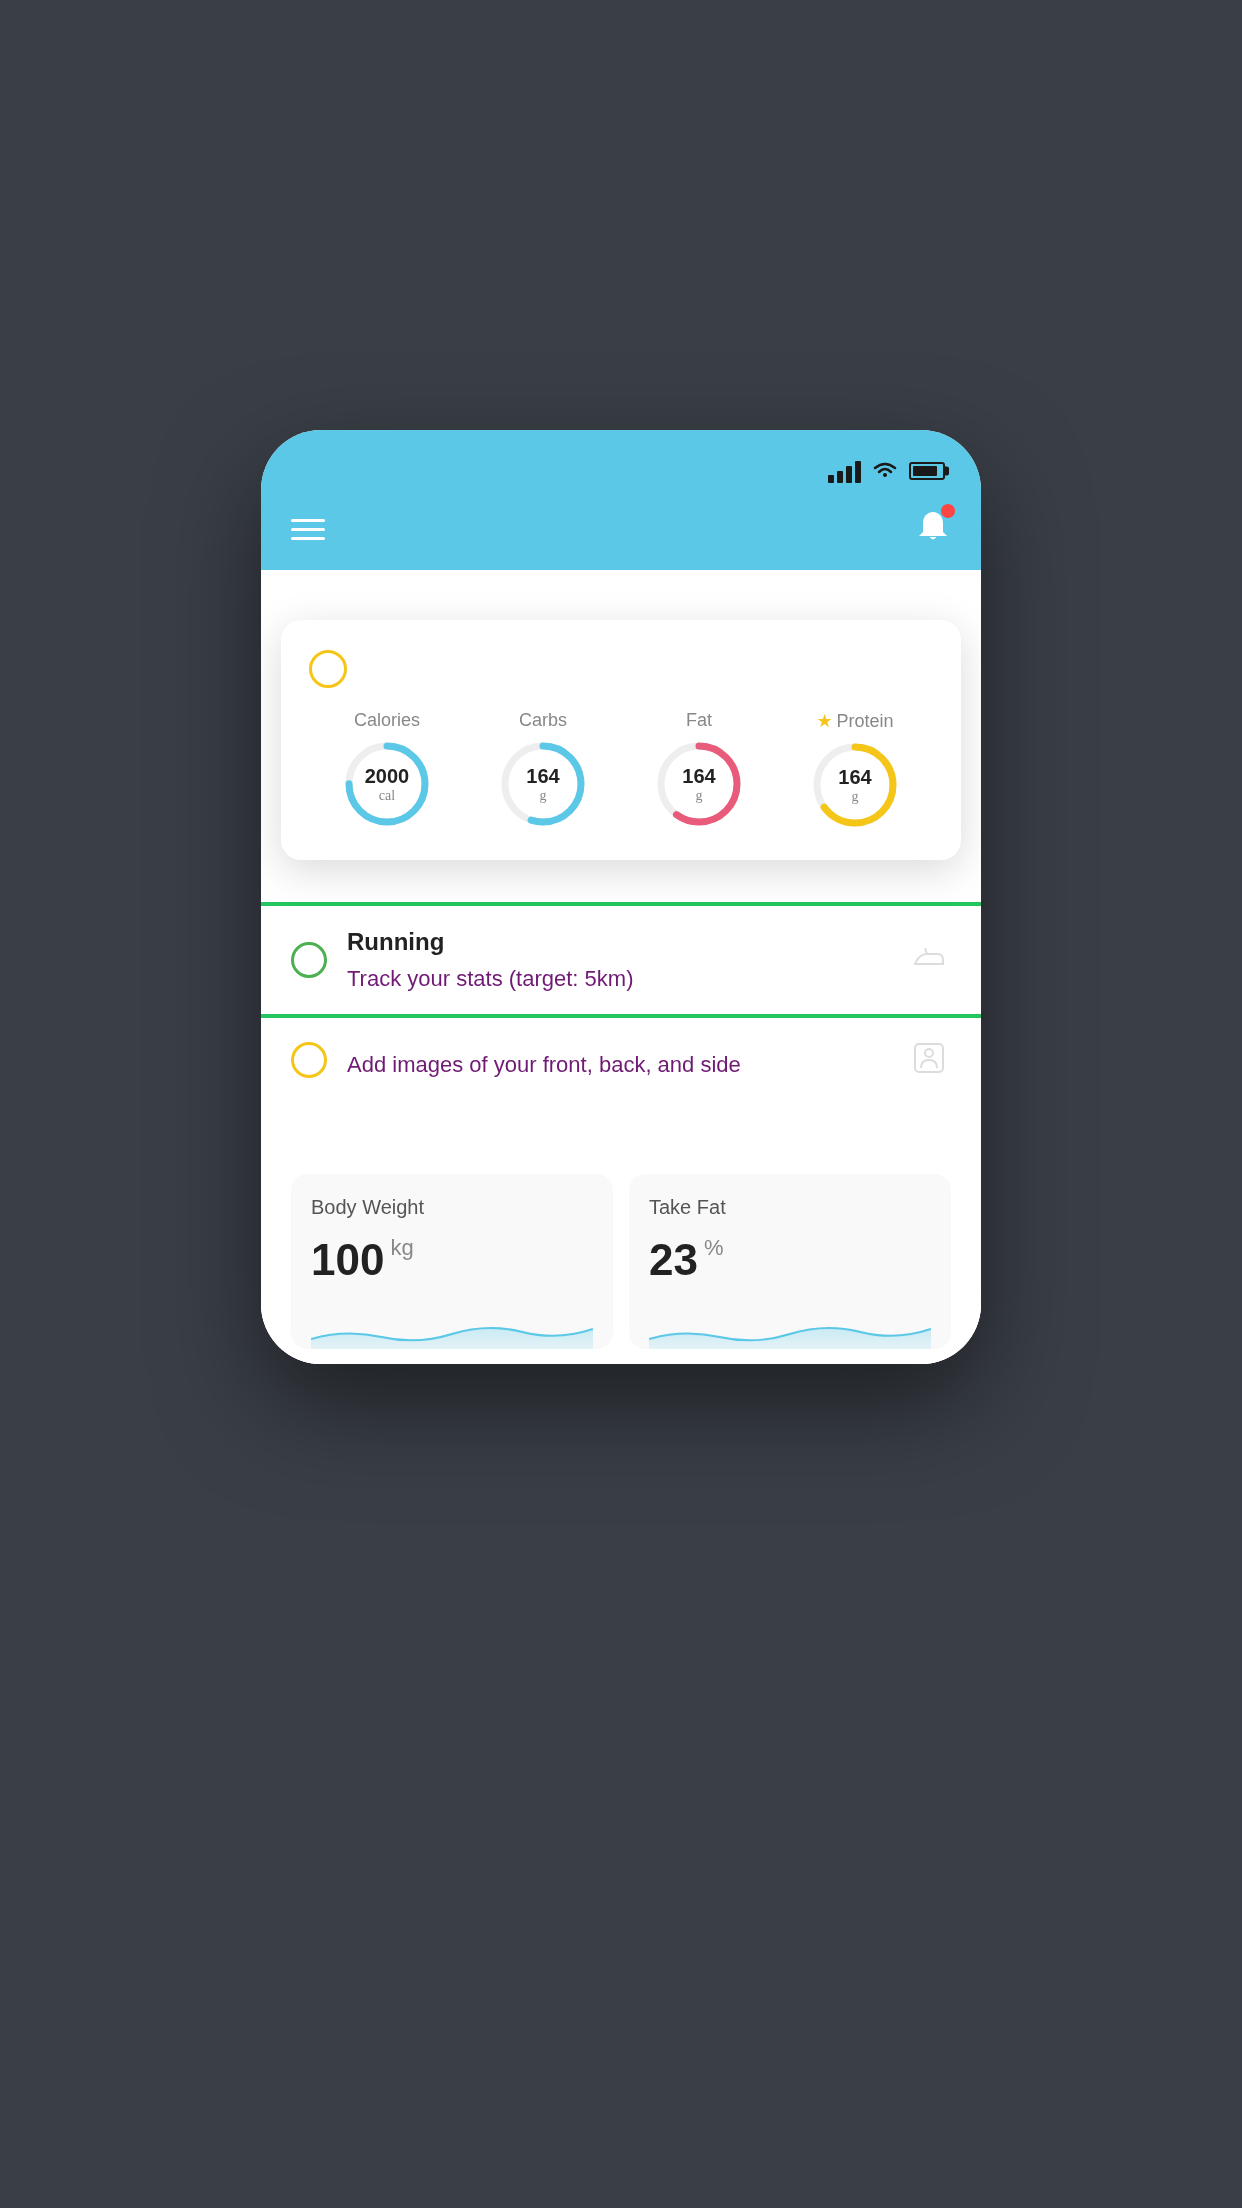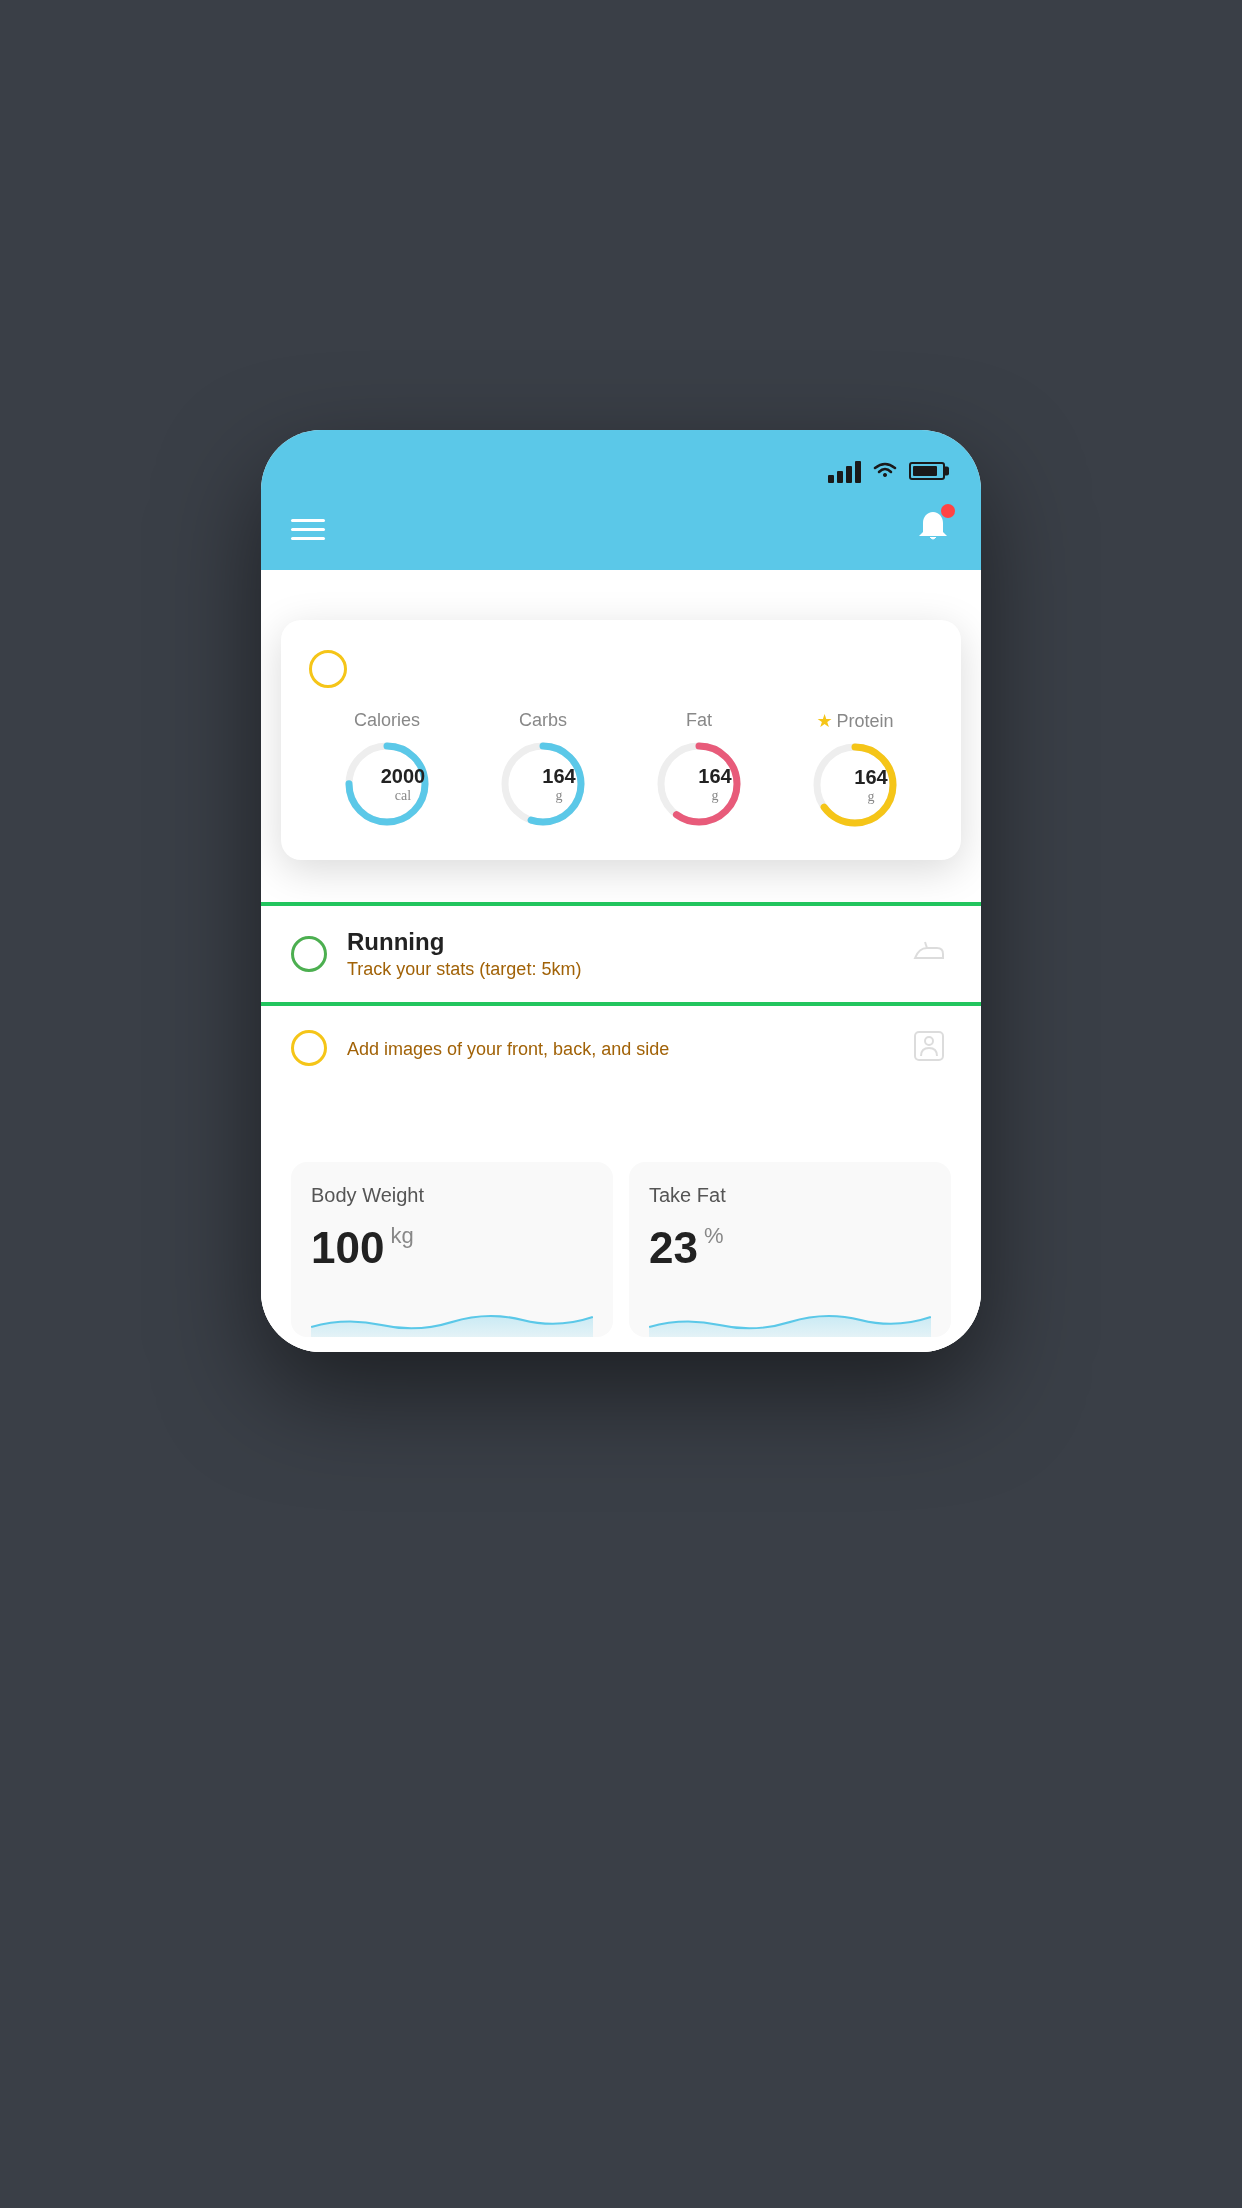--- a/index.html
+++ b/index.html
@@ -223,21 +223,20 @@
     }
     .circle-ring svg {
       transform: rotate(-90deg);
     }
     .circle-inner {
       position: absolute;
       top: 50%;
       left: 50%;
       transform: translate(-50%, -50%);
       text-align: center;
-      margin-left: 16px;
     }
     .circle-value {
       font-size: 20px;
       font-weight: 700;
       color: #222;
       display: block;
     }
     .circle-unit {
       font-size: 14px;
       color: #888;
@@ -270,23 +269,23 @@
 
     .todo-text {
       flex: 1;
     }
     .todo-title {
       font-size: 24px;
       font-weight: 600;
       color: #222;
     }
     .todo-subtitle {
-      font-size: 18px;
-      color: #a16207;
-      margin-top: 3px;
+      font-size: 22px;
+      color: #701a75;
+      margin-top: 10px;
     }
     .todo-icon {
       width: 40px;
       height: 40px;
       opacity: 0.4;
     }
 
     
     .progress-section {
       background: white;

